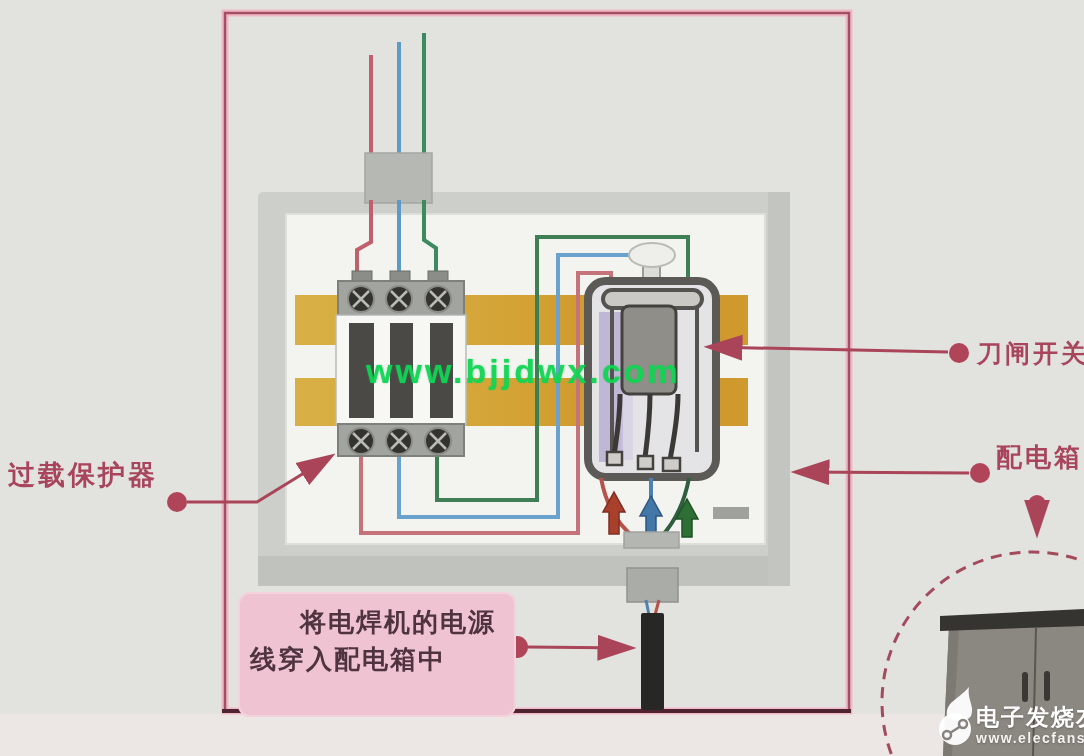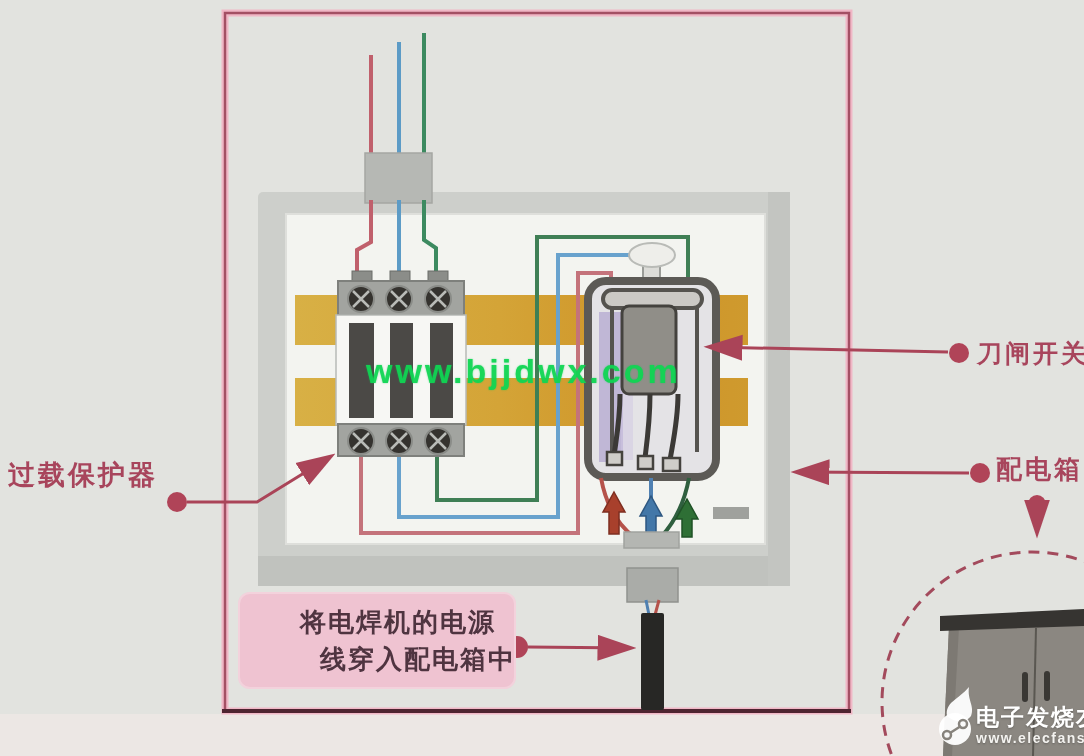--- a/index.html
+++ b/index.html
@@ -15,32 +15,32 @@
     left:366px;top:352px;
     font-size:34px;font-weight:bold;letter-spacing:3px;
     color:#0fd653;opacity:.95;
     text-shadow:0 0 2px rgba(10,200,80,.55);
   }
   .callout{
     color:#a8455c;font-weight:bold;letter-spacing:3px;
   }
   .callout.overload{left:8px;top:457px;font-size:27px;}
   .callout.knife{left:977px;top:337px;font-size:25px;}
-  .callout.dbox{left:996px;top:452px;font-size:26px;}
+  .callout.dbox{left:996px;top:440px;font-size:26px;}
   .note-box{
-    left:238px;top:592px;width:278px;height:97px;
+    left:238px;top:592px;width:278px;height:125px;
     background:#efc3d1;border-radius:12px;
     box-shadow:inset 0 0 0 2px rgba(255,255,255,.25);
   }
   .note-line{
     font-size:26px;font-weight:bold;color:#4f3440;
     letter-spacing:2px;line-height:37px;white-space:nowrap;
   }
   .note-line.l1{padding:12px 0 0 62px;}
-  .note-line.l2{padding:0 0 0 12px;text-align:right;}
+  .note-line.l2{padding:0 0 0 12px;}
   .brand-name{
     left:976px;top:702px;color:#ffffff;font-size:23px;font-weight:bold;
     letter-spacing:2px;text-shadow:0 1px 2px rgba(40,40,40,.35);
   }
   .brand-site{
     left:976px;top:730px;color:#f4f3f0;font-size:14px;font-weight:bold;
     letter-spacing:1.5px;text-shadow:0 1px 2px rgba(40,40,40,.35);
   }
 </style>
 </head>

